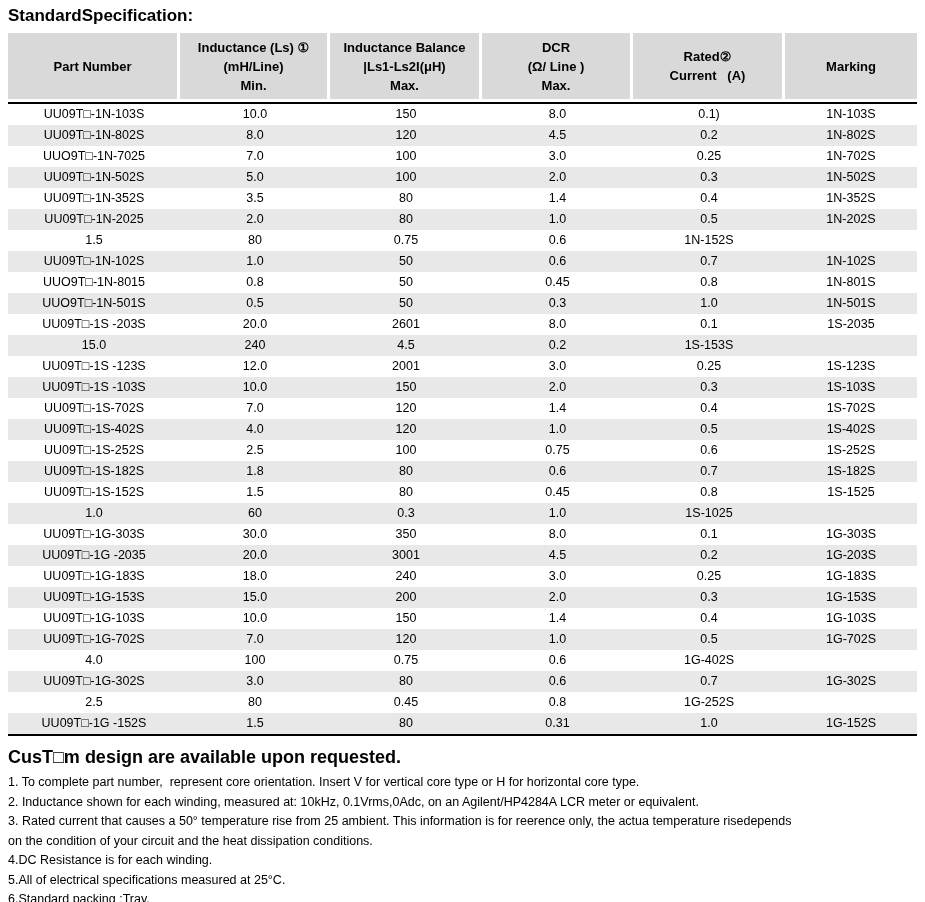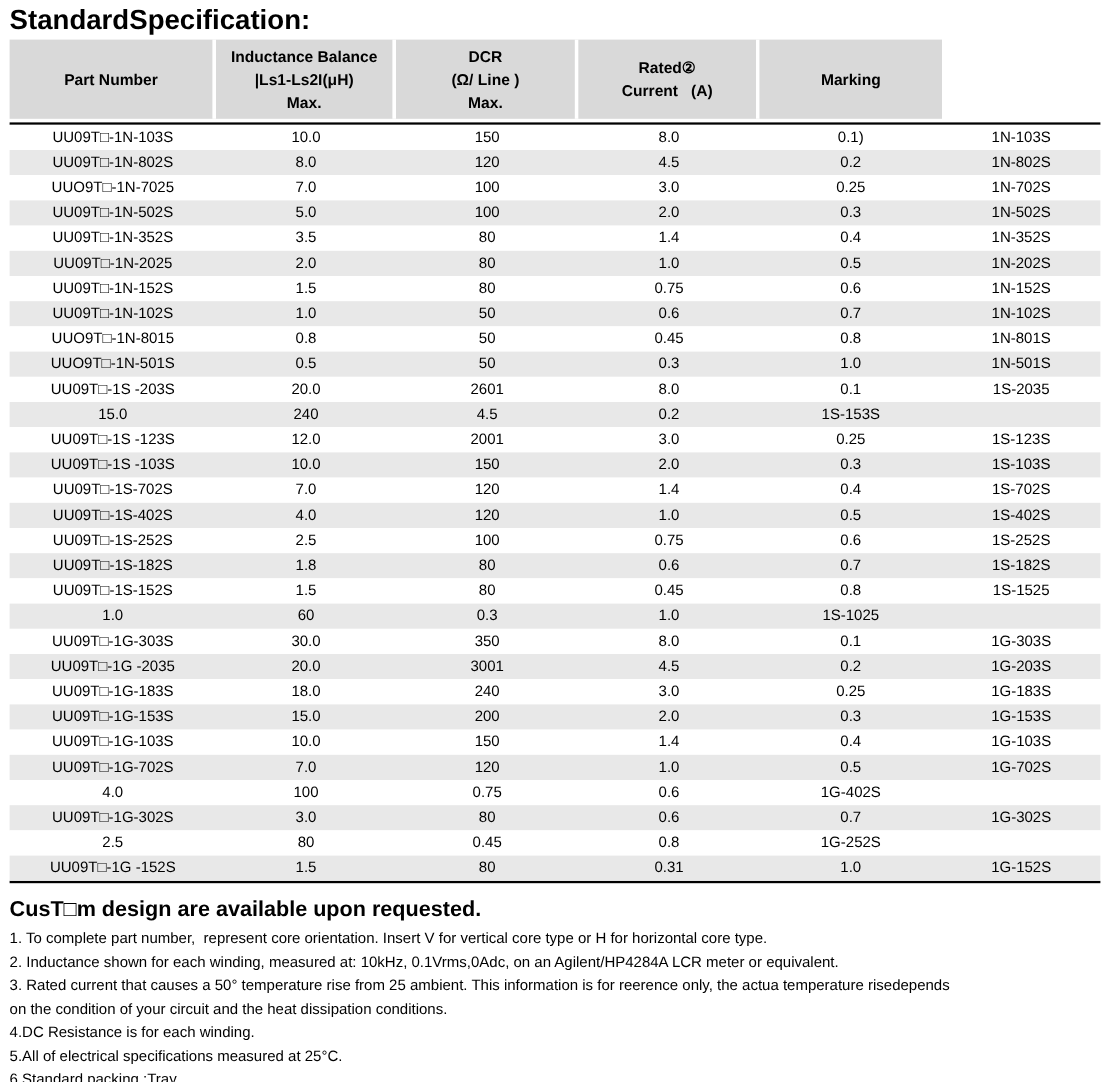--- a/index.html
+++ b/index.html
@@ -8,21 +8,21 @@
     background: #ffffff;
     width: 925px;
     height: 902px;
     font-family: "Liberation Sans", sans-serif;
     color: #000000;
     -webkit-font-smoothing: antialiased;
   }
   .page { position: relative; width: 925px; height: 902px; overflow: hidden; }
   .title {
     font-weight: bold;
-    font-size: 23px;
+    font-size: 17px;
     padding: 5px 0 0 8px;
     line-height: 22px;
   }
   .spec-table { margin: 6px 0 0 8px; width: 909px; }
   .thead {
     display: grid;
     grid-template-columns: 172px 150px 152px 151px 152px 132px;
   }
   .hcell {
     background: #d9d9d9;
@@ -72,20 +72,25 @@
 
 <div class="page">
   <div class="title">StandardSpecification:</div>
 
   <div class="spec-table">
     <div class="thead">
         <div class="hcell">
           <div class="hline">Part Number</div>
         </div>
         <div class="hcell">
+          <div class="hline">Inductance (Ls) ①</div>
+          <div class="hline">(mH/Line)</div>
+          <div class="hline">Min.</div>
+        </div>
+        <div class="hcell">
           <div class="hline">Inductance Balance</div>
           <div class="hline">|Ls1-Ls2I(μH)</div>
           <div class="hline">Max.</div>
         </div>
         <div class="hcell">
           <div class="hline">DCR</div>
           <div class="hline">(Ω/ Line )</div>
           <div class="hline">Max.</div>
         </div>
         <div class="hcell">
@@ -139,21 +144,20 @@
         </div>
         <div class="trow">
           <div class="tcell">UU09T□-1N-2025</div>
           <div class="tcell">2.0</div>
           <div class="tcell">80</div>
           <div class="tcell">1.0</div>
           <div class="tcell">0.5</div>
           <div class="tcell">1N-202S</div>
         </div>
         <div class="trow">
-          <div class="tcell">UU09T□-1N-152S</div>
           <div class="tcell">1.5</div>
           <div class="tcell">80</div>
           <div class="tcell">0.75</div>
           <div class="tcell">0.6</div>
           <div class="tcell">1N-152S</div>
         </div>
         <div class="trow">
           <div class="tcell">UU09T□-1N-102S</div>
           <div class="tcell">1.0</div>
           <div class="tcell">50</div>

